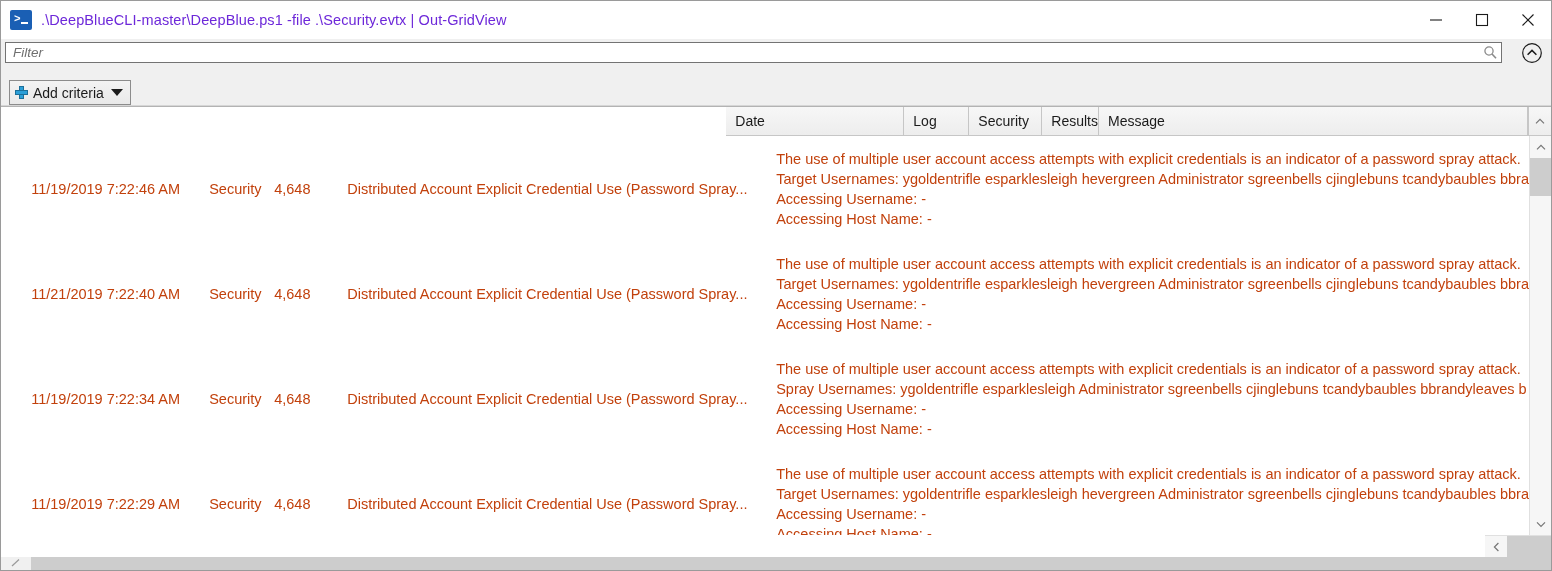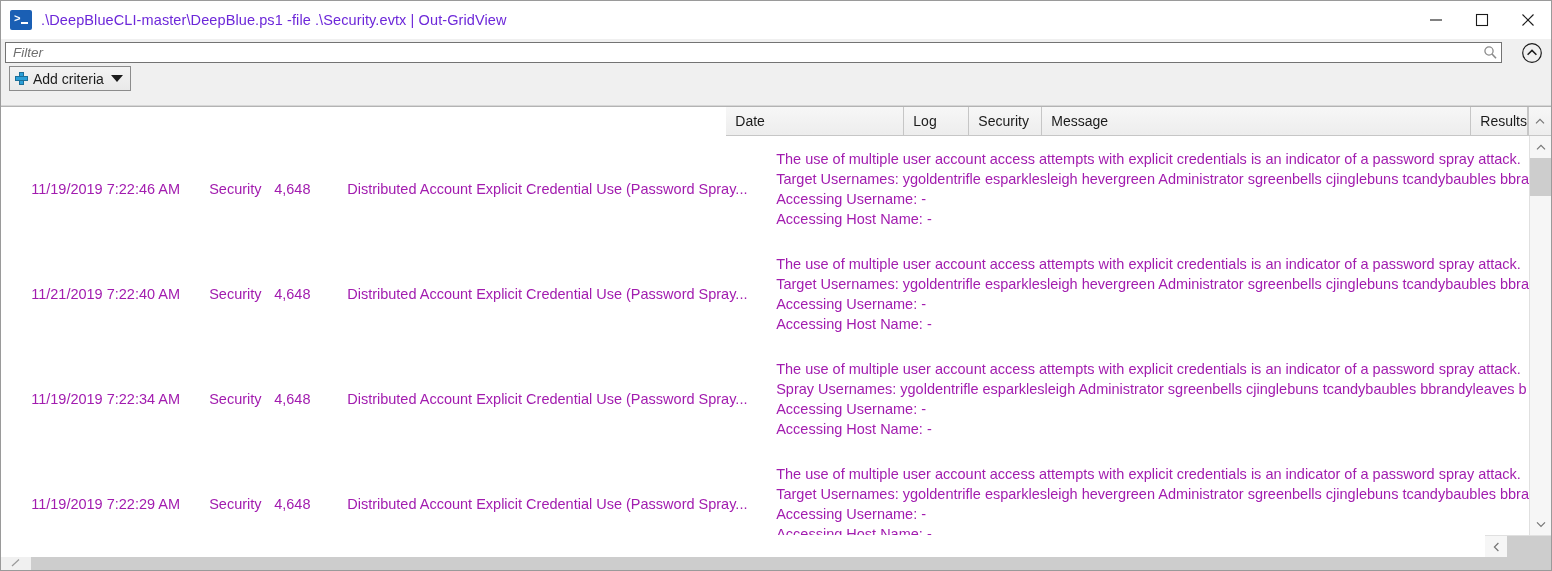--- a/index.html
+++ b/index.html
@@ -147,21 +147,21 @@
     border: none;
     margin-right: 3px;
   }
 
   
   #criteriabar {
     height: 40px;
     min-height: 40px;
     background: #f0f0f0;
     display: flex;
-    align-items: flex-start;
+    align-items: flex-end;
     padding-left: 8px;
     border-bottom: 1px solid #d6d6d6;
   }
 
   #add-criteria {
     height: 25px;
     background: linear-gradient(to bottom, #f3f3f3 0%, #e9e9e9 100%);
     border: 1px solid #8c8c8c;
     display: flex;
     align-items: center;
@@ -245,21 +245,21 @@
   }
 
   .row {
     display: flex;
     height: 105px;
     align-items: center;
     border-bottom: none;
   }
   .cell {
     font-size: 14.5px;
-    color: #a21caf;
+    color: #c2410c;
     padding-left: 9px;
     white-space: nowrap;
     overflow: hidden;
     align-self: center;
     cursor: default;
   }
   .cell.results {
     white-space: normal;
     line-height: 20px;
     align-self: center;
@@ -412,22 +412,22 @@
       <span class="tri-down"></span>
     </div>
   </div>
 
   <div id="grid-area">
 
     <div id="grid-header-row">
       <div class="hcell c-date">Date</div>
       <div class="hcell c-log">Log</div>
       <div class="hcell c-eventid">Security</div>
+      <div class="hcell c-results">Results</div>
       <div class="hcell c-message">Message</div>
-      <div class="hcell c-results">Results</div>
       <div class="hcorner">
         <svg width="10" height="7" viewBox="0 0 10 7">
             <polyline points="1,5.4 5,1.4 9,5.4" fill="none" stroke="#767676" stroke-width="1.2"></polyline>
           </svg>
       </div>
     </div>
 
     <div id="grid-body-wrap">
       <div id="grid-rows">
 

